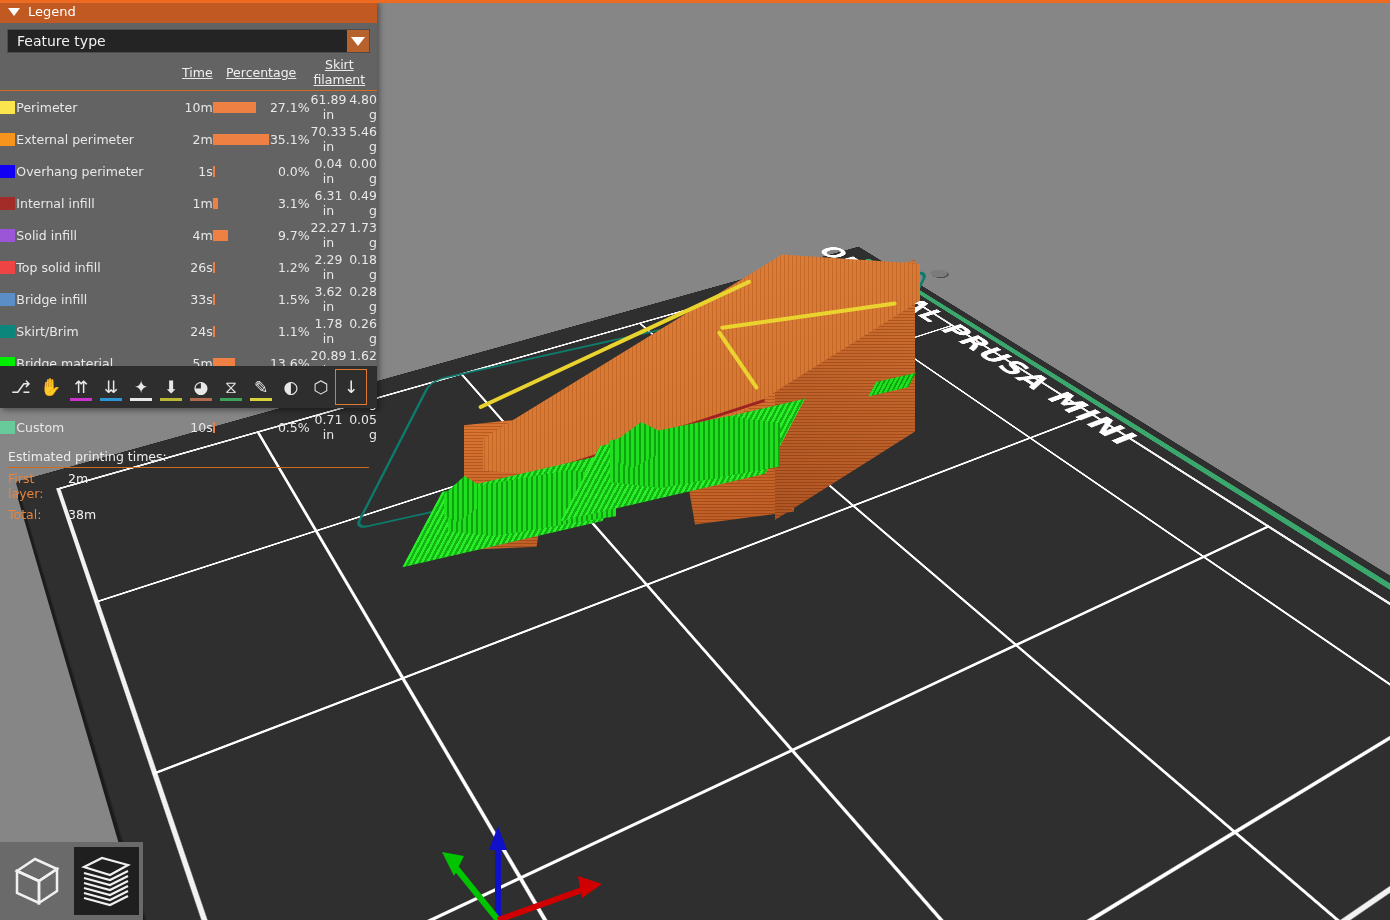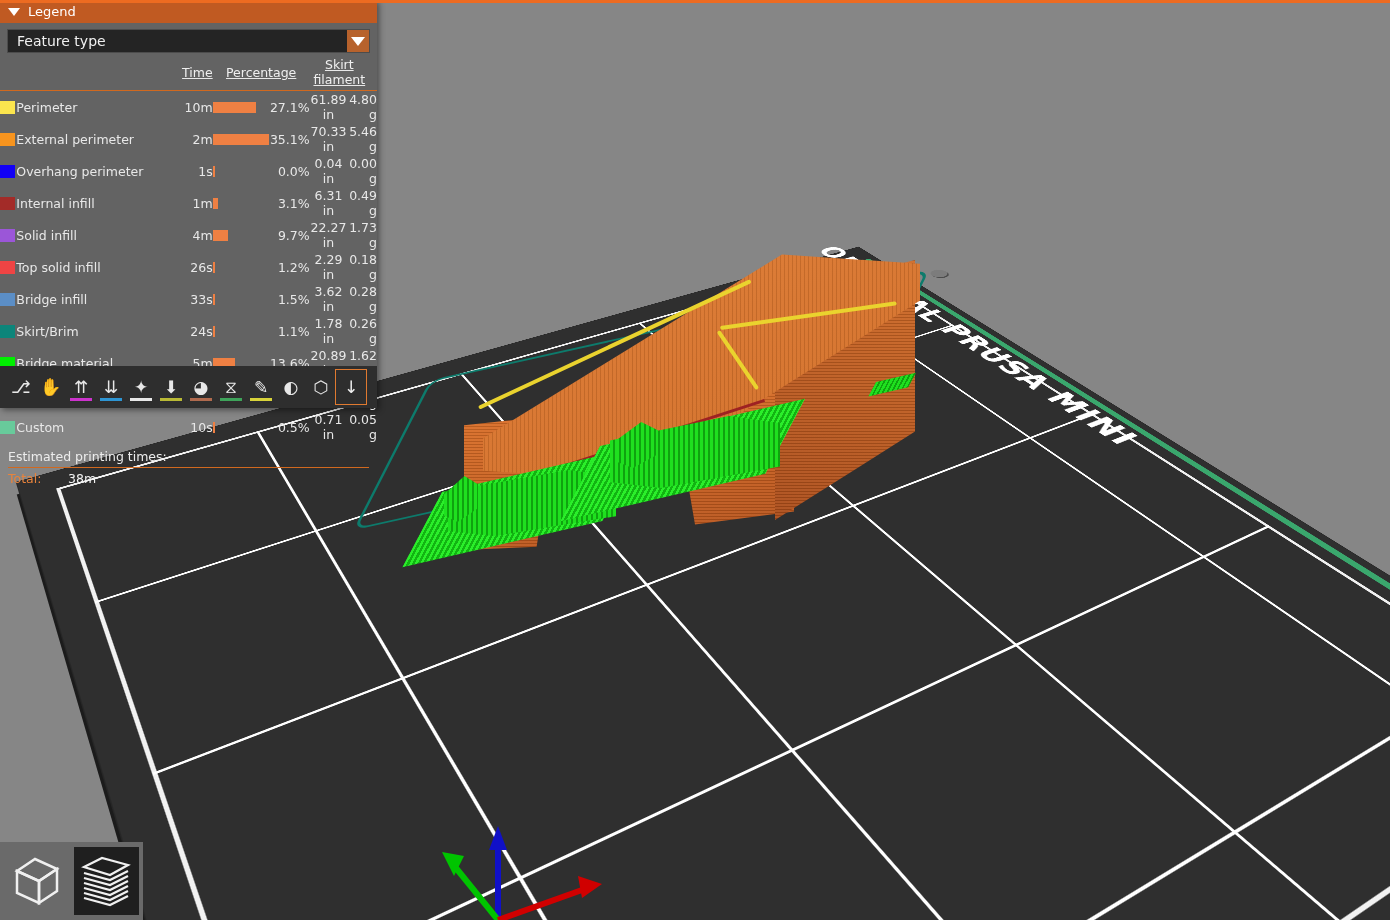--- a/index.html
+++ b/index.html
@@ -496,20 +496,24 @@
             <td class="c-pct">0.5%</td>
             <td class="c-len">0.71 in</td>
             <td class="c-wt">0.05 g</td>
           </tr>
         </tbody>
     </table>
 
     <div id="est-title">Estimated printing times:</div>
     <div id="est-rule"></div>
     <div class="est-row">
+      <span class="est-key">First layer:</span>
+      <span class="est-val">2m</span>
+    </div>
+    <div class="est-row">
       <span class="est-key">Total:</span>
       <span class="est-val">38m</span>
     </div>
 
     <div id="legend-toolbar">
         <div class="tool-btn">
           <span class="tool-ico" style="color: rgb(232, 232, 232);">⎇</span>
         </div>
         <div class="tool-btn">
           <span class="tool-ico" style="color: rgb(232, 232, 232);">✋</span>

